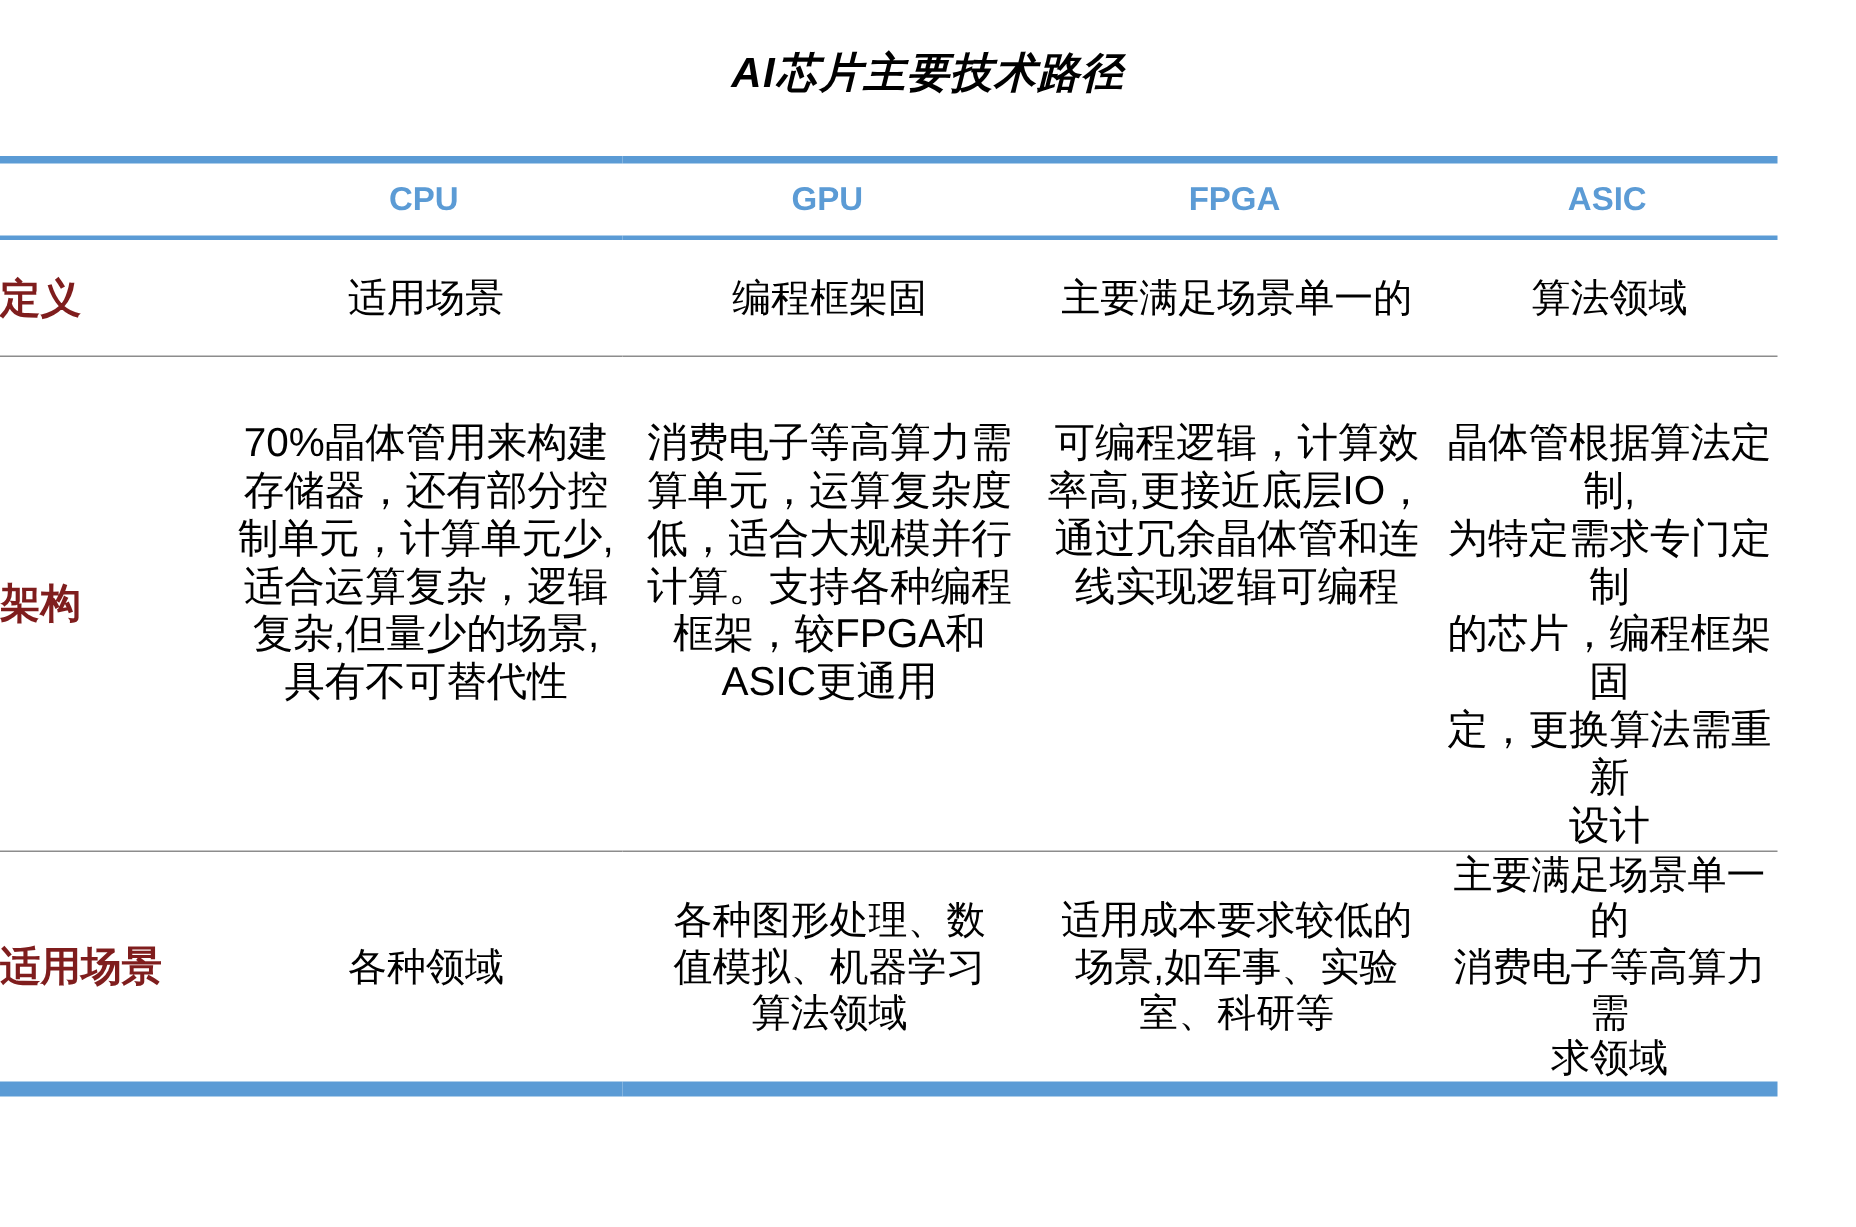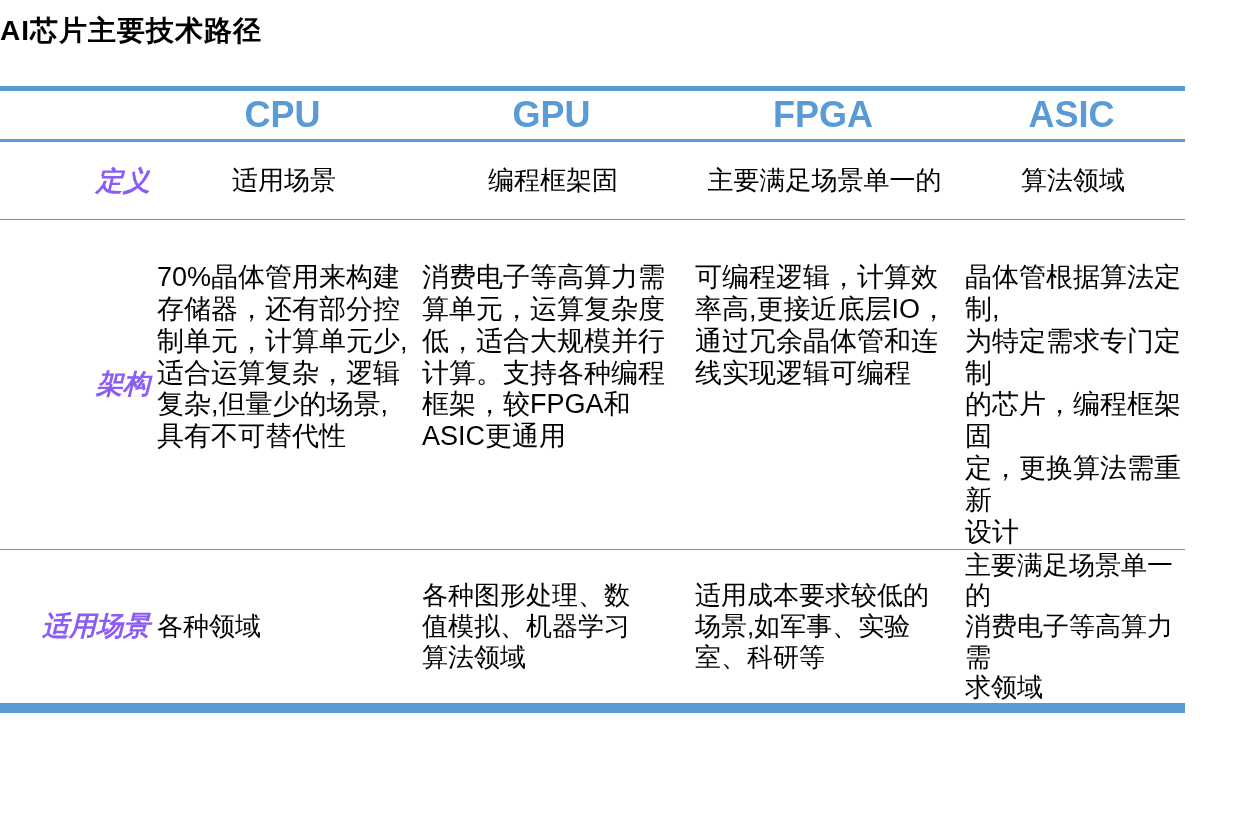--- a/index.html
+++ b/index.html
@@ -11,67 +11,68 @@
     overflow: hidden;
     font-family: "Liberation Sans", sans-serif;
   }
   .page {
     position: relative;
     width: 1237px;
     height: 818px;
   }
   .title {
     margin: 0;
-    padding-top: 12px;
+    padding-top: 30px;
     height: 34px;
+    text-align: center;
     font-size: 28px;
     font-weight: bold;
     color: #000000;
     letter-spacing: 1px;
+    font-style: italic;
   }
   table.chips {
     margin-top: 40px;
     border-collapse: collapse;
     table-layout: fixed;
     width: 1185px;
     border-top: 5px solid #5B9BD5;
     border-bottom: 10px solid #5B9BD5;
   }
   thead tr {
     height: 52px;
     border-bottom: 3px solid #5B9BD5;
   }
   th {
     color: #5B9BD5;
-    font-size: 36px;
+    font-size: 22px;
     font-weight: bold;
     text-align: center;
     vertical-align: middle;
     padding: 0;
   }
   tbody tr {
     border-bottom: 1px solid #8c8c8c;
   }
   tbody tr:last-child {
     border-bottom: none;
   }
   td.label {
-    color: #8b5cf6;
+    color: #7f1d1d;
     font-size: 27px;
     font-weight: bold;
-    text-align: right;
+    text-align: left;
     vertical-align: middle;
     padding: 0;
-    font-style: italic;
   }
   td.cell {
     color: #000000;
     font-size: 26px;
     line-height: 1.18;
-    text-align: left;
+    text-align: center;
     vertical-align: middle;
     padding: 0 4px 0 7px;
     white-space: pre-line;
     overflow: visible;
   }
   tr.row-definition { height: 79px; }
   tr.row-definition td.cell { text-align: center; }
   tr.row-architecture { height: 269px; }
   tr.row-architecture td.cell {
     vertical-align: top;

